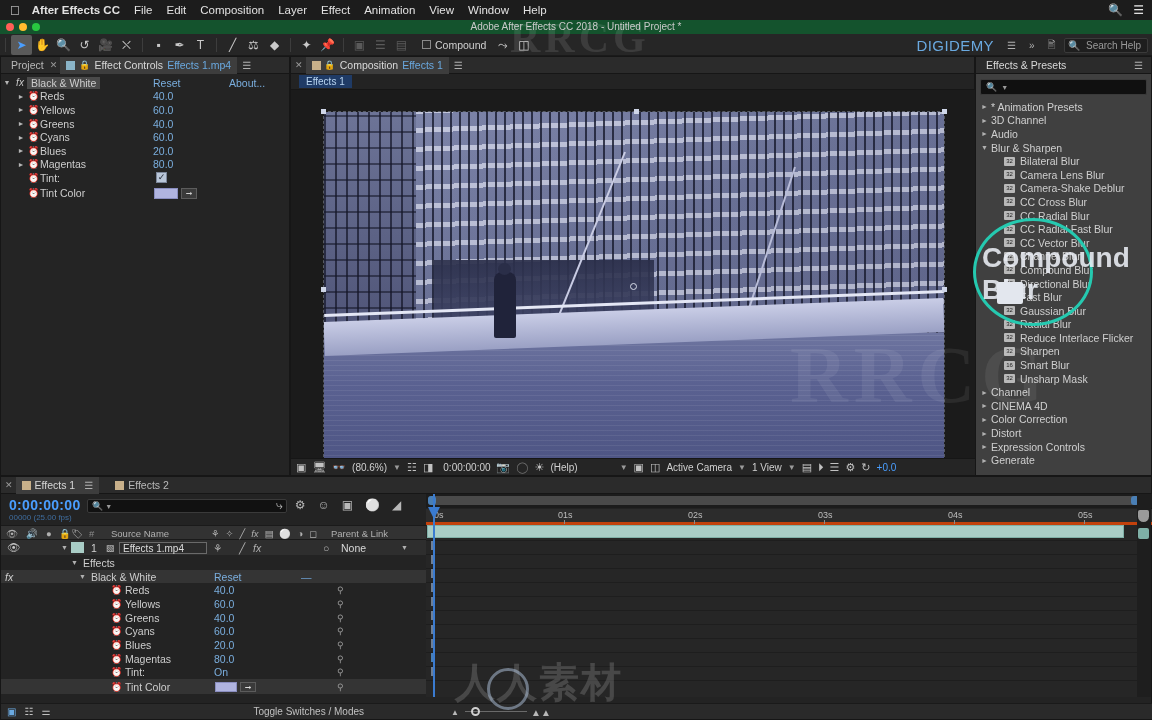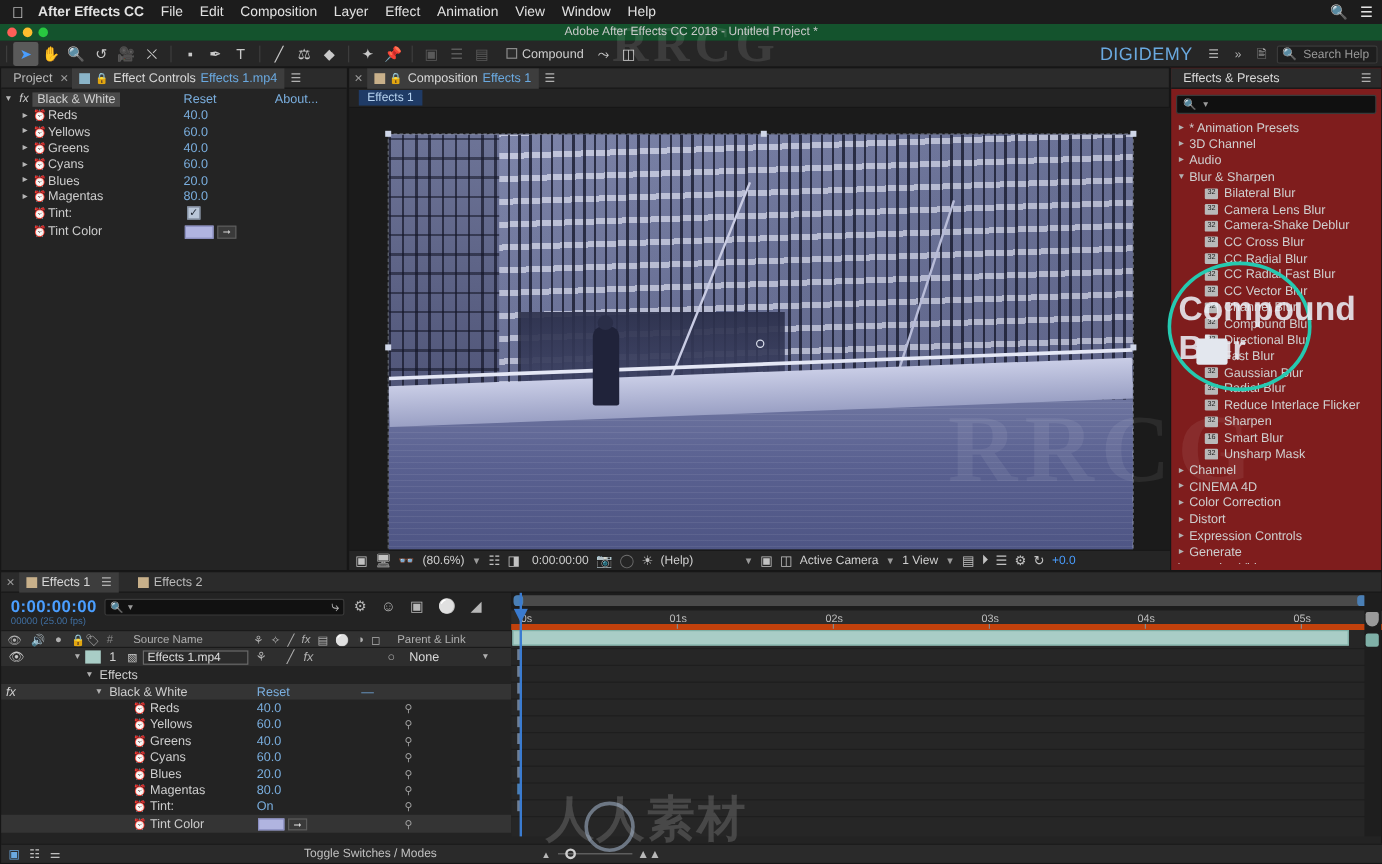--- a/index.html
+++ b/index.html
@@ -115,21 +115,21 @@
   .anchor { position:absolute; left:50%; top:50%; width:7px; height:7px; margin:-4px 0 0 -4px;
      border:1px solid #d7dce9; border-radius:50%;}
   .comp-foot { position:absolute; left:0; bottom:0; width:685px; height:17px; background:#252525;
      border-top:1px solid #161616; display:flex; align-items:center; gap:6px; padding:0 5px;
      font-size:10px; color:#c2c2c2; }
   .ci { color:#c2c2c2; font-size:11px; }
   .cv { color:#4a9eff; font-size:10px;}
   .chev { font-size:8px; color:#9a9a9a;}
 
   
-  #fx { left:975px; top:56px; width:177px; height:420px; background:#7f1d1d;}
+  #fx { left:975px; top:56px; width:177px; height:420px; background:#404040;}
   .fx-search { margin:5px 4px; height:16px; background:#101010; border:1px solid #3a3a3a;
      display:flex; align-items:center; padding-left:5px; gap:4px; border-radius:2px;}
   .fx-list { position:absolute; left:0; top:43px; width:177px; height:370px; overflow:hidden;}
   .fxrow { height:13.6px; display:flex; align-items:center; font-size:10.5px; color:#cfcfcf;
      padding-left:5px; }
   .fxrow .t { width:10px; font-size:7px; color:#b0b0b0; }
   .fxrow.child { padding-left:28px; }
   .fxi { display:inline-block; width:11px; height:9px; background:#b9b9b9; color:#1c1c1c;
      font-size:6px; line-height:9px; text-align:center; margin-right:5px; border-radius:1px;}
 
@@ -140,21 +140,21 @@
   .tc-sub { color:#3f6d9e; font-size:8px;}
   .tl-search { position:absolute; left:86px; top:5px; width:200px; height:14px; background:#111;
      border:1px solid #3a3a3a; border-radius:2px; display:flex; align-items:center; padding-left:4px;}
   .tl-icons { position:absolute; left:275px; top:4px; display:flex; gap:12px; align-items:center;}
   .tl-icons i { font-style:normal; color:#b8b8b8; font-size:12px;}
   .colhdr { position:absolute; left:0; top:48px; width:425px; height:15px; background:#323232;
      border-top:1px solid #1a1a1a; border-bottom:1px solid #1a1a1a; font-size:9.5px; color:#b0b0b0;}
   .layerrow { position:absolute; left:0; width:425px; height:15px; font-size:10.5px;}
   .lrow { height:13.7px; display:flex; align-items:center; font-size:10.5px; color:#cdcdcd;}
   .ruler { position:absolute; left:425px; top:32px; width:727px; height:16px; background:#2c2c2c;
-     border-bottom:5px solid #c2410c;}
+     border-bottom:3px solid #c2410c;}
   .tick { position:absolute; top:1px; font-size:9px; color:#bdbdbd;}
   .tickm { position:absolute; top:11px; width:1px; height:4px; background:#8a8a8a;}
   .navbar { position:absolute; left:425px; top:17px; width:727px; height:14px; background:#1c1c1c;}
   .navfill { position:absolute; left:2px; top:2px; right:14px; height:9px; background:#4a4a4a; border-radius:4px;}
   .navend { position:absolute; width:8px; height:9px; top:2px; background:#4a7fb5; border-radius:3px;}
   .grid { position:absolute; left:425px; top:48px; width:713px; height:172px; background:#262626;}
   .gline { position:absolute; left:0; width:713px; height:1px; background:#1e1e1e;}
   .clip { position:absolute; left:1px; top:0px; width:697px; height:13px; background:#a9cdc6;
      border:1px solid #7fb0a7;}
   .kf { position:absolute; left:5px; width:3px; height:9px; background:#6e7f96;}

